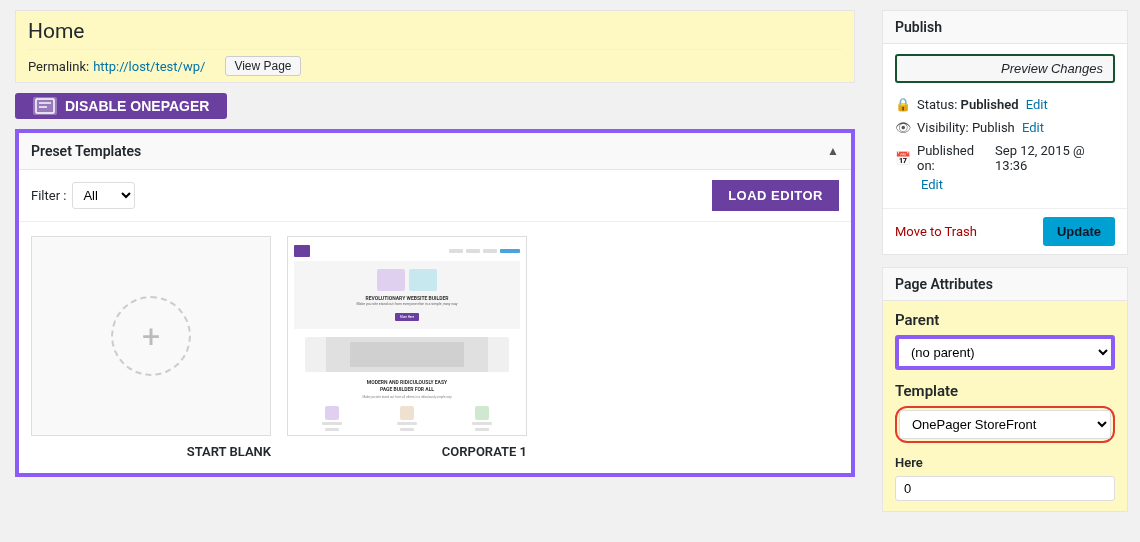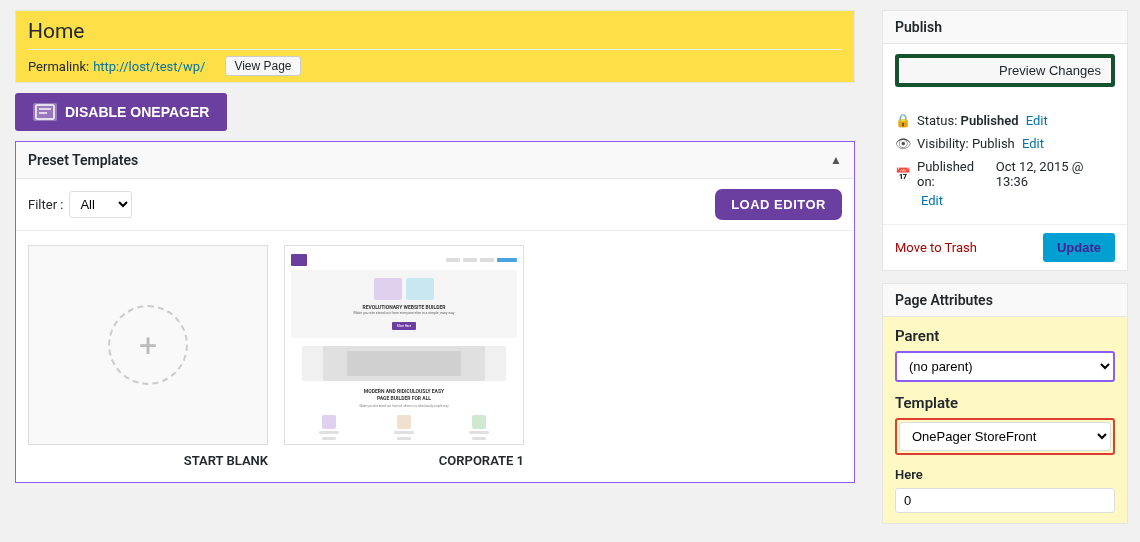--- a/index.html
+++ b/index.html
@@ -15,21 +15,21 @@
       min-height: 542px;
       background: #f1f1f1;
     }
     
     .main {
       flex: 1;
       padding: 10px 15px;
       background: #f1f1f1;
     }
     .page-title-row {
-      background: #fde047;
+      background: #fef9c3;
       border: 1px solid #e5e5e5;
       padding: 8px 12px 0 12px;
       margin-bottom: 0;
     }
     .page-title {
       font-size: 21px;
       font-weight: 400;
       color: #23282d;
       margin-bottom: 6px;
     }
@@ -56,21 +56,21 @@
       padding: 2px 8px;
       font-size: 12px;
       cursor: pointer;
       color: #23282d;
     }
     .disable-onepager-btn {
       background: #6B3FA0;
       color: #fff;
       border: none;
       border-radius: 3px;
-      padding: 10px 18px;
+      padding: 4px 18px;
       font-size: 14px;
       font-weight: 600;
       cursor: pointer;
       display: flex;
       align-items: center;
       gap: 8px;
       margin: 10px 0;
     }
     .onepager-icon {
       width: 24px;
@@ -78,21 +78,21 @@
       background: rgba(255,255,255,0.3);
       border-radius: 2px;
       display: flex;
       align-items: center;
       justify-content: center;
       font-size: 12px;
       font-weight: bold;
     }
     .preset-templates-panel {
       background: #fff;
-      border: 1px solid #8b5cf6;
+      border: 4px solid #8b5cf6;
       margin-top: 0;
     }
     .preset-templates-header {
       display: flex;
       align-items: center;
       justify-content: space-between;
       padding: 10px 12px;
       border-bottom: 1px solid #e5e5e5;
       background: #f9f9f9;
     }
@@ -122,21 +122,21 @@
       background: #fff;
       padding: 4px 20px 4px 6px;
       border-radius: 3px;
       font-size: 13px;
       appearance: auto;
     }
     .load-editor-btn {
       background: #6B3FA0;
       color: #fff;
       border: none;
-      border-radius: 7px;
+      border-radius: 0;
       padding: 8px 16px;
       font-size: 13px;
       font-weight: 600;
       cursor: pointer;
       letter-spacing: 0.5px;
     }
     .templates-grid {
       display: flex;
       gap: 16px;
       padding: 14px 12px;
@@ -284,27 +284,28 @@
       justify-content: space-between;
     }
     .publish-box-body {
       padding: 10px 12px;
     }
     .preview-changes-btn {
       display: block;
       width: 100%;
       text-align: right;
       background: #f7f7f7;
-      border: 4px solid #14532d;
+      border: 2px solid #14532d;
       border-radius: 3px;
       padding: 5px 10px;
       font-size: 13px;
       cursor: pointer;
       color: #23282d;
-      margin-bottom: 22px;
+      margin-bottom: 10px;
+      font-style: italic;
     }
     .publish-row {
       display: flex;
       align-items: center;
       padding: 4px 0;
       font-size: 13px;
       color: #23282d;
     }
     .publish-row-icon {
       width: 16px;
@@ -329,21 +330,21 @@
       margin-top: 6px;
     }
     .move-to-trash-link {
       color: #a00;
       text-decoration: none;
       font-size: 13px;
       cursor: pointer;
     }
     .update-btn {
       background: #00a0d2;
-      color: #4c1d95;
+      color: #0f172a;
       border: none;
       border-radius: 3px;
       padding: 7px 14px;
       font-size: 13px;
       font-weight: 600;
       cursor: pointer;
     }
     .page-attributes-box {
       background: #fef9c3;
       border: 1px solid #e5e5e5;
@@ -360,32 +361,32 @@
       padding: 10px 12px;
     }
     .attr-label {
       font-size: 15px;
       font-weight: 600;
       color: #23282d;
       margin-bottom: 6px;
     }
     .parent-select {
       width: 100%;
-      border: 2px solid #8b5cf6;
+      border: 4px solid #8b5cf6;
       background: #fff;
       padding: 5px 8px;
       border-radius: 3px;
       font-size: 13px;
       margin-bottom: 12px;
       appearance: auto;
     }
     .template-select-wrapper {
       position: relative;
       border: 2px solid #e03c31;
-      border-radius: 3px;
+      border-radius: 12px;
       padding: 2px;
     }
     .template-select {
       width: 100%;
       border: 1px solid #ddd;
       background: #fff;
       padding: 5px 8px;
       border-radius: 3px;
       font-size: 13px;
       appearance: auto;
@@ -518,21 +519,21 @@
         <div class="publish-row">
           <span class="publish-row-icon">🔒</span>
           <span>Status:</span>&nbsp;<span class="status-published">Published</span>&nbsp;<a class="edit-link" href="#">Edit</a>
         </div>
         <div class="publish-row">
           <span class="publish-row-icon">👁</span>
           <span>Visibility:</span>&nbsp;<span>Publish</span>&nbsp;<a class="edit-link" href="#">Edit</a>
         </div>
         <div class="publish-row">
           <span class="publish-row-icon">📅</span>
-          <span>Published on:</span>&nbsp;<span>Oct 12, 2015 @ 13:36</span>
+          <span>Published on:</span>&nbsp;<span>Sep 12, 2015 @ 13:36</span>
         </div>
         <div style="padding-left:22px;">
           <a class="edit-link" href="#">Edit</a>
         </div>
       </div>
       <div class="publish-footer">
         <a class="move-to-trash-link" href="#">Move to Trash</a>
         <button class="update-btn">Update</button>
       </div>
     </div>

